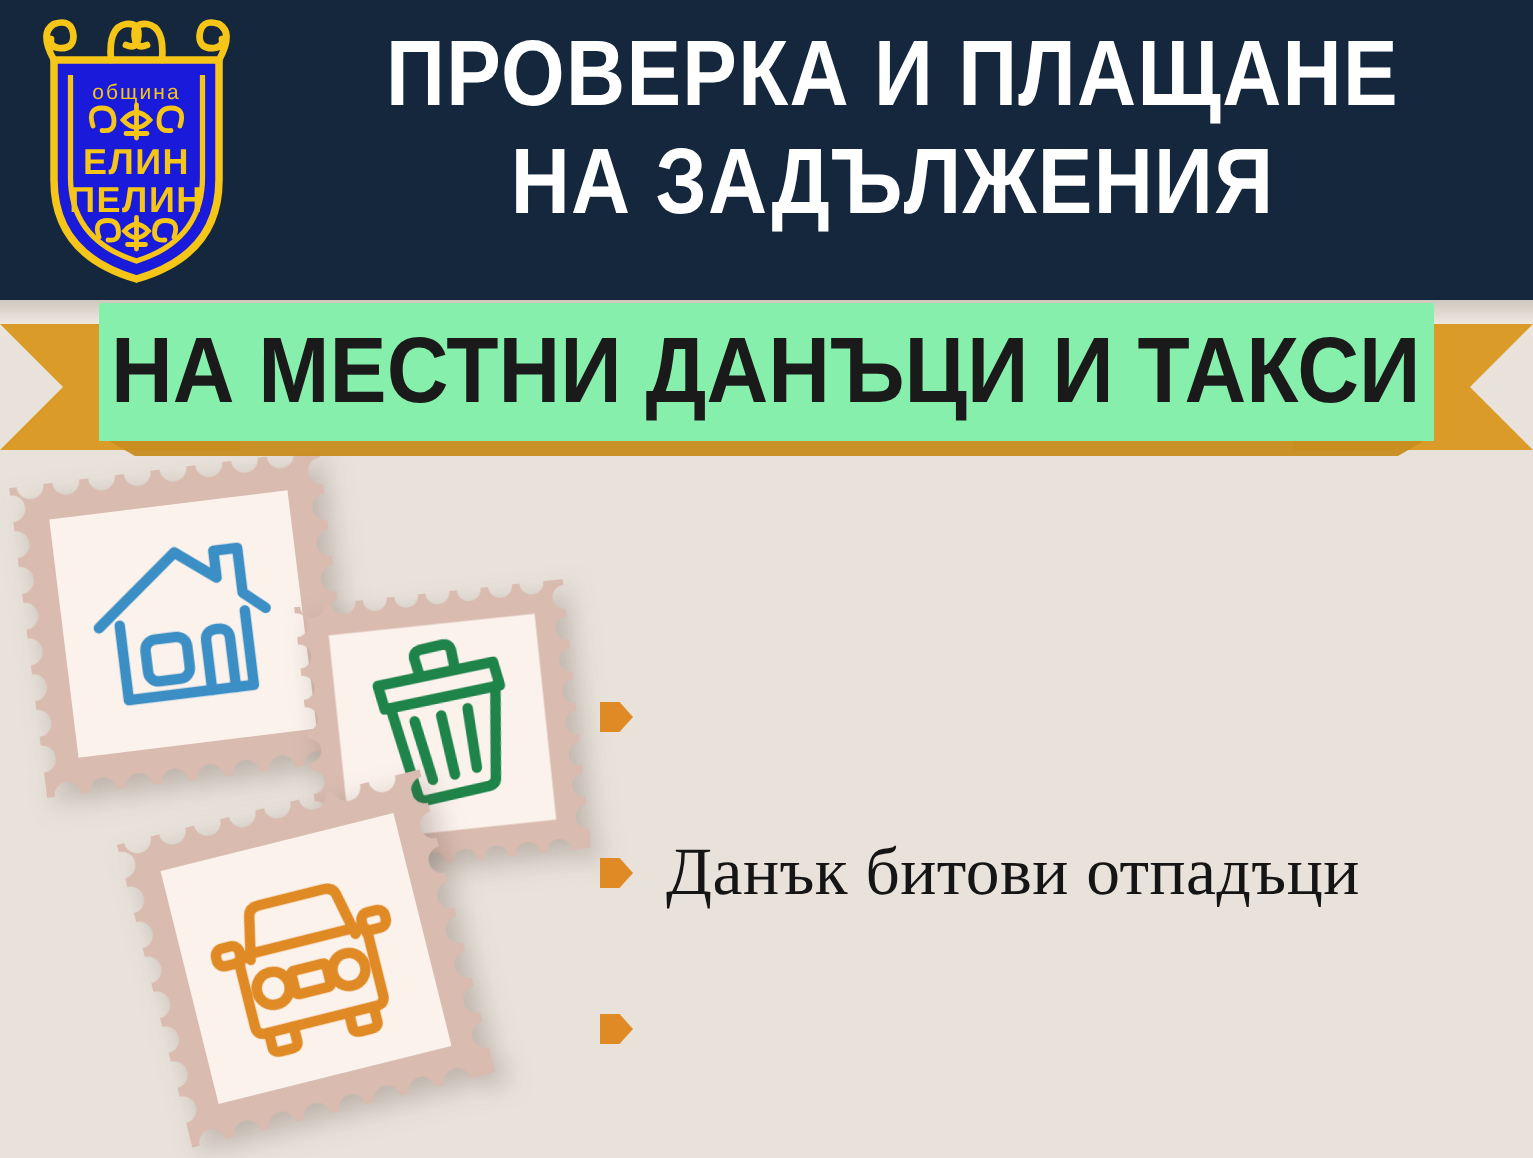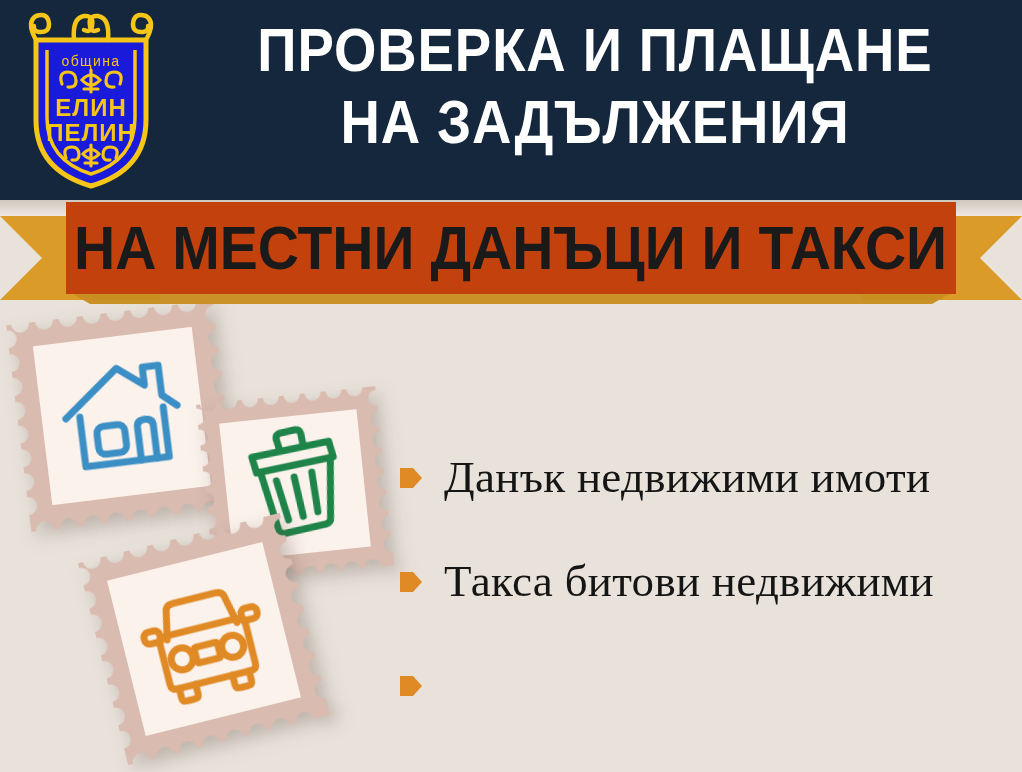--- a/index.html
+++ b/index.html
@@ -73,21 +73,21 @@
     top:92px;left:66px;
     width:890px;height:14px;
     background:#C98C20;
     clip-path:polygon(0 0,890px 0,866px 14px,24px 14px);
     opacity:.95;
   }
   .ribbon-main{
     position:absolute;
     left:66px;top:4px;
     width:890px;height:92px;
-    background:#c2410c;
+    background:#86efac;
     display:flex;align-items:center;justify-content:center;
   }
   .ribbon-text{
     color:#1A1A1A;
     font-family:"Liberation Sans",sans-serif;
     font-weight:700;
     font-size:62px;
     line-height:62px;
     letter-spacing:0px;
     transform:scaleX(0.92);
@@ -365,28 +365,27 @@
       </g>
     </svg>
   </div>
 
   <div class="bullets">
 
     <div class="bullet-row">
       <svg class="bullet-mark" viewBox="0 0 22 26">
         <path d="M0 3 L13 3 L22 13 L13 23 L0 23 Z" fill="#E08A26"></path>
       </svg>
-      <span class="bullet-label">Данък недвижими имоти</span>
     </div>
 
     <div class="bullet-row">
       <svg class="bullet-mark" viewBox="0 0 22 26">
         <path d="M0 3 L13 3 L22 13 L13 23 L0 23 Z" fill="#E08A26"></path>
       </svg>
-      <span class="bullet-label">Такса битови недвижими</span>
+      <span class="bullet-label">Данък битови отпадъци</span>
     </div>
 
     <div class="bullet-row">
       <svg class="bullet-mark" viewBox="0 0 22 26">
         <path d="M0 3 L13 3 L22 13 L13 23 L0 23 Z" fill="#E08A26"></path>
       </svg>
     </div>
 
   </div>
 

